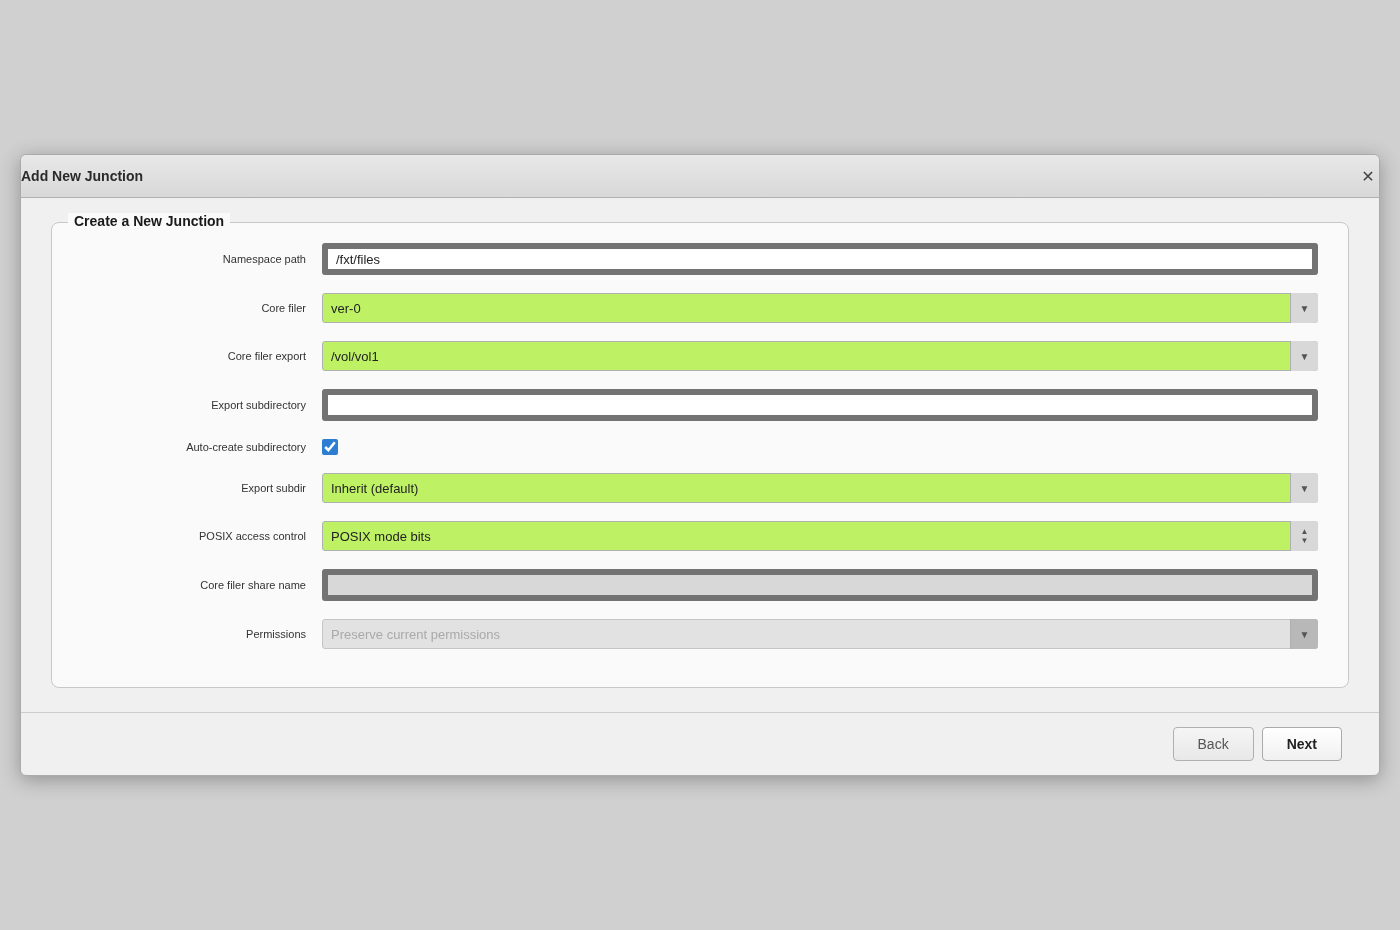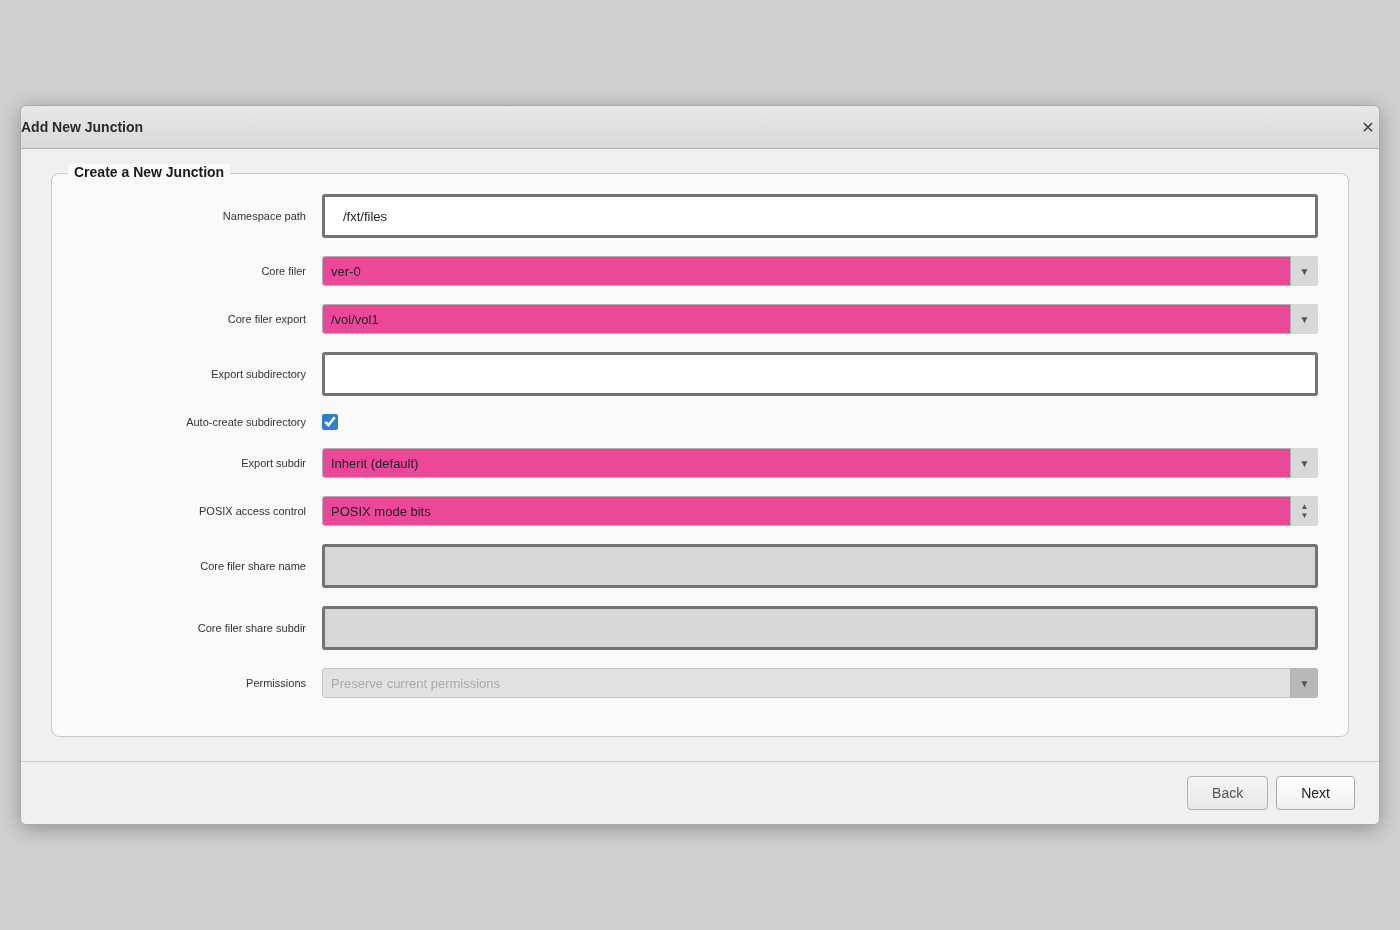--- a/index.html
+++ b/index.html
@@ -98,23 +98,23 @@
       font-size: 11px;
       flex-shrink: 0;
     }
 
     .form-control {
       flex: 1;
     }
 
     input[type="text"] {
       width: 100%;
-      height: 44px;
-      padding: 4px 18px;
-      border: 3px solid #737373;
+      height: 32px;
+      padding: 4px 8px;
+      border: 6px solid #737373;
       border-radius: 3px;
       background: #fff;
       font-size: 13px;
       color: #222;
       outline: none;
     }
 
     input[type="text"].disabled-input {
       background: #d8d8d8;
       color: #888;
@@ -125,21 +125,21 @@
       position: relative;
       width: 100%;
     }
 
     .select-wrapper select {
       width: 100%;
       height: 30px;
       padding: 4px 30px 4px 8px;
       border: 1px solid #b0b0b0;
       border-radius: 3px;
-      background: #ec4899;
+      background: #bef264;
       font-size: 13px;
       color: #222;
       appearance: none;
       -webkit-appearance: none;
       outline: none;
       cursor: pointer;
     }
 
     .select-arrow {
       position: absolute;
@@ -187,21 +187,21 @@
     }
 
     .checkbox-wrapper input[type="checkbox"] {
       width: 16px;
       height: 16px;
       cursor: pointer;
       accent-color: #2d7dd2;
     }
 
     .dialog-footer {
-      padding: 14px 24px;
+      padding: 14px 37px;
       display: flex;
       align-items: center;
       justify-content: flex-end;
       gap: 8px;
       border-top: 1px solid #ccc;
     }
 
     .btn {
       height: 34px;
       padding: 0 24px;
@@ -213,21 +213,21 @@
     }
 
     .btn-back {
       background: linear-gradient(to bottom, #f5f5f5, #e8e8e8);
       color: #555;
     }
 
     .btn-next {
       background: linear-gradient(to bottom, #ffffff, #f0f0f0);
       color: #222;
-      font-weight: 400;
+      font-weight: 700;
       border: 1px solid #aaa;
     }
 
     select.disabled-select {
       background: #d8d8d8;
       color: #888;
       cursor: not-allowed;
     }
   </style>
 </head>
@@ -316,26 +316,20 @@
         </div>
       </div>
 
       <div class="form-row">
         <label class="form-label">Core filer share name</label>
         <div class="form-control">
           <input type="text" class="disabled-input" value="" disabled="" style="">
         </div>
       </div>
 
-      <div class="form-row">
-        <label class="form-label">Core filer share subdir</label>
-        <div class="form-control">
-          <input type="text" class="disabled-input" value="" disabled="" style="">
-        </div>
-      </div>
 
       <div class="form-row">
         <label class="form-label">Permissions</label>
         <div class="form-control">
           <div class="select-wrapper">
             <select class="disabled-select" disabled="">
               <option>Preserve current permissions</option>
             </select>
             <div class="select-arrow" style="background:#b8b8b8;">▼</div>
           </div>

